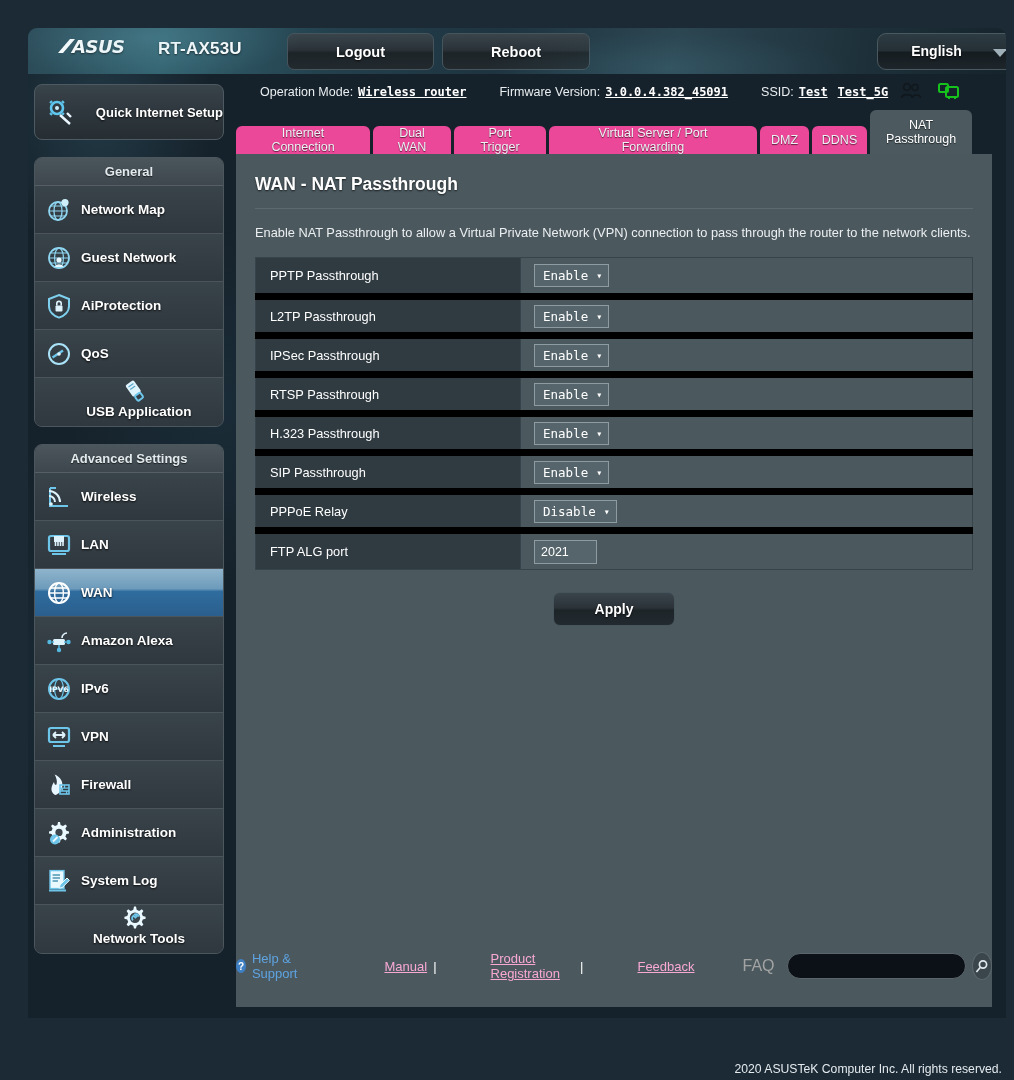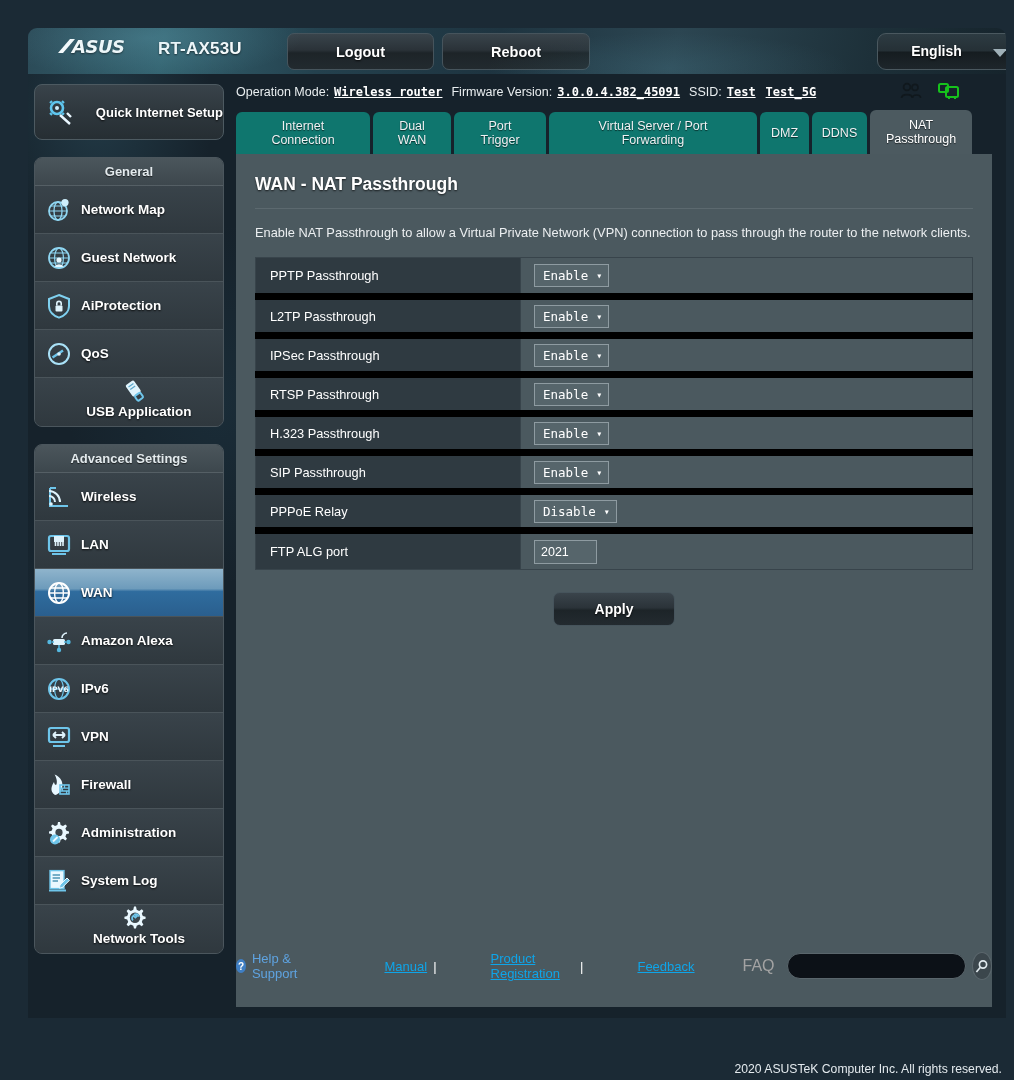--- a/index.html
+++ b/index.html
@@ -103,21 +103,21 @@
   }
 
   
   .infostrip {
     position: absolute; left: 208px; top: 0; right: 0; height: 36px;
     color: #e9eef0; font-size: 12.5px;
     display: flex; align-items: center;
     white-space: nowrap;
     z-index: 4;
   }
-  .infostrip .seg { margin-right: 5px; }
+  .infostrip .seg { margin-right: 5px; margin-left: 24px; }
   .mono-u {
     font-family: "DejaVu Sans Mono", monospace;
     font-size: 12px; font-weight: bold;
     text-decoration: underline;
     color: #fff;
     margin-right: 9px;
     cursor: pointer;
   }
   .ssid-v {
     font-family: "DejaVu Sans Mono", monospace;
@@ -173,26 +173,26 @@
   .icn { width: 26px; height: 26px; flex: 0 0 26px; display: block; }
 
   
   .main {
     position: absolute; left: 208px; top: 36px; right: 14px; bottom: 0;
     z-index: 2;
   }
 
   .tabs { display: flex; align-items: flex-end; height: 44px; gap: 3px; }
   .tab {
-    background: #0f766e;
+    background: #ec4899;
     border-radius: 6px 6px 0 0;
     color: #eef2f4; font-size: 12.5px; line-height: 14px;
     text-align: center;
     display: flex; align-items: center; justify-content: center;
-    height: 42px; padding: 0 11px;
+    height: 28px; padding: 0 11px;
     cursor: pointer;
     text-shadow: 0 1px 1px rgba(0,0,0,.6);
   }
   .tab.active { background: #4c5a60; height: 44px; color: #fff; }
 
   .panel {
     background: #4b595f;
     height: 853px;
     padding: 20px 19px 0 19px;
     position: relative;
@@ -253,21 +253,21 @@
     z-index: 3;
   }
   .help-q {
     width: 14px; height: 14px; border-radius: 50%;
     background: #3f7fc4; color: #fff; font-size: 10px; font-weight: bold;
     display: flex; align-items: center; justify-content: center;
     margin-right: 6px;
   }
   .help-lbl { color: #5ea3e0; font-size: 13px; margin-right: 22px; }
   .flink {
-    color: #0ea5e9; font-size: 13px; text-decoration: underline; cursor: pointer; padding-left: 48px;
+    color: #f9a8d4; font-size: 13px; text-decoration: underline; cursor: pointer; padding-left: 48px;
   }
   .fsep { color: #fff; font-size: 13px; margin: 0 6px; }
   .faq-lbl { color: #a3a3a3; font-size: 16px; margin-left: 48px; margin-right: 12px; }
   .faq-in {
     width: 216px; height: 26px; border-radius: 13px;
     border: 1px solid #5a666c; background: #0c1117;
   }
   .faq-btn {
     width: 28px; height: 28px; border-radius: 50%;
     background: #3b464c; border: 1px solid #5a666c;

